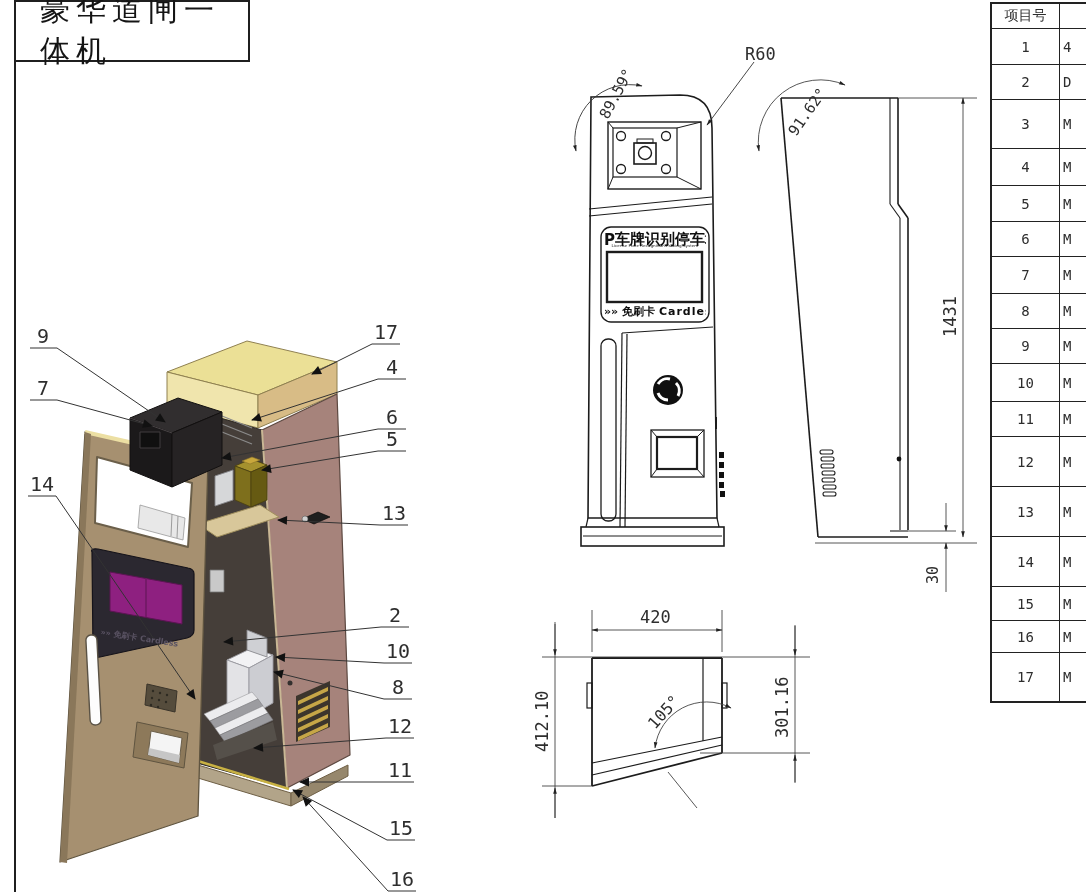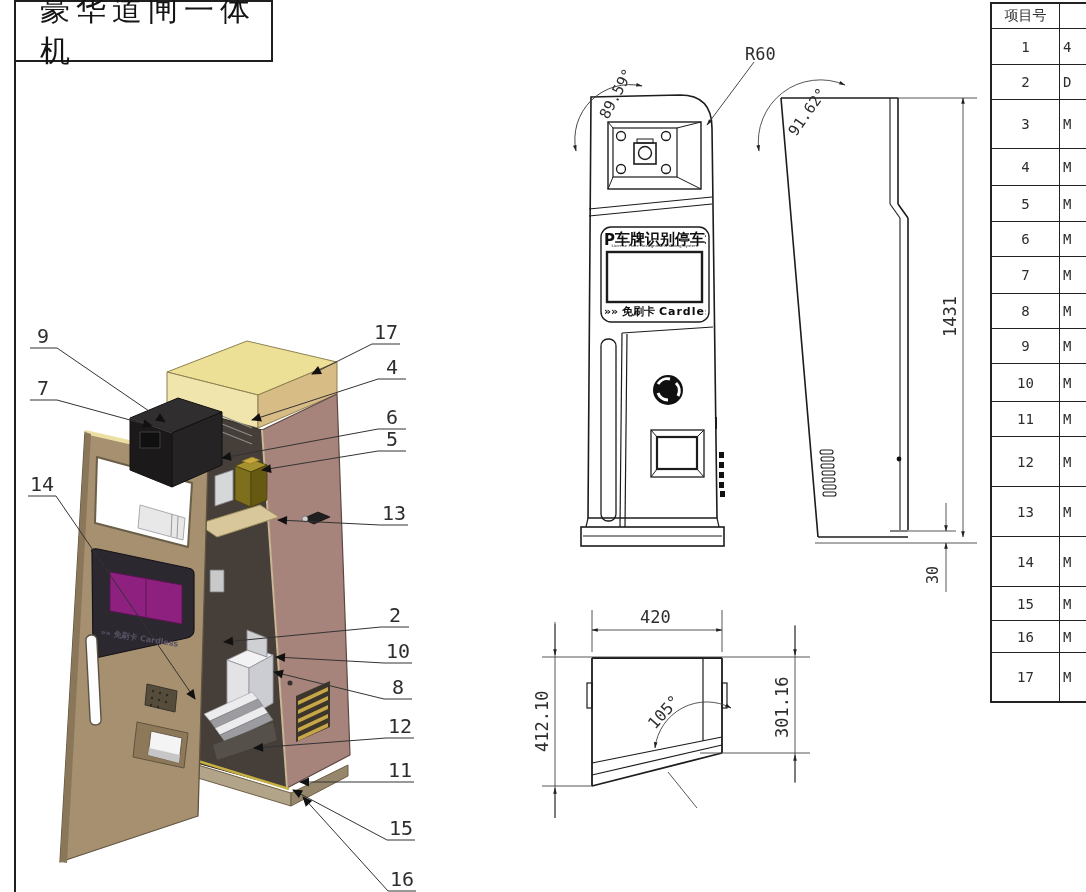--- a/index.html
+++ b/index.html
@@ -1,21 +1,21 @@
 <!DOCTYPE html>
 <html><head>
 <meta charset="utf-8">
 <style>
   html,body{margin:0;padding:0;background:#fff;}
   #page{position:relative;width:1086px;height:892px;background:#ffffff;overflow:hidden;
         font-family:"DejaVu Sans Mono", monospace;color:#2d2d2d;}
   .abs{position:absolute;}
   svg text{font-family:"DejaVu Sans Mono", monospace;fill:#2e2e2e;}
   
-  #titleBox{left:14px;top:0;width:259px;height:62px;border:2px solid #1f1f1f;box-sizing:border-box;
+  #titleBox{left:14px;top:0;width:236px;height:62px;border:2px solid #1f1f1f;box-sizing:border-box;
             display:flex;align-items:center;padding-left:24px;}
   #titleText{font-family:"DejaVu Sans", sans-serif;font-size:30px;letter-spacing:6px;color:#141414;}
   #frameLine{left:14px;top:60px;width:2px;height:832px;background:#1f1f1f;}
   
   .co{position:absolute;font-size:20px;color:#2e2e2e;transform:translateX(-50%);line-height:20px;}
   
   #bom{left:990px;top:2px;width:140px;border:2px solid #222;box-sizing:border-box;background:#fff;}
   .bomrow{display:flex;border-top:1.5px solid #222;box-sizing:border-box;}
   .bomrow:first-child{border-top:none;}
   .c1{width:68px;display:flex;align-items:center;justify-content:center;font-size:14px;

